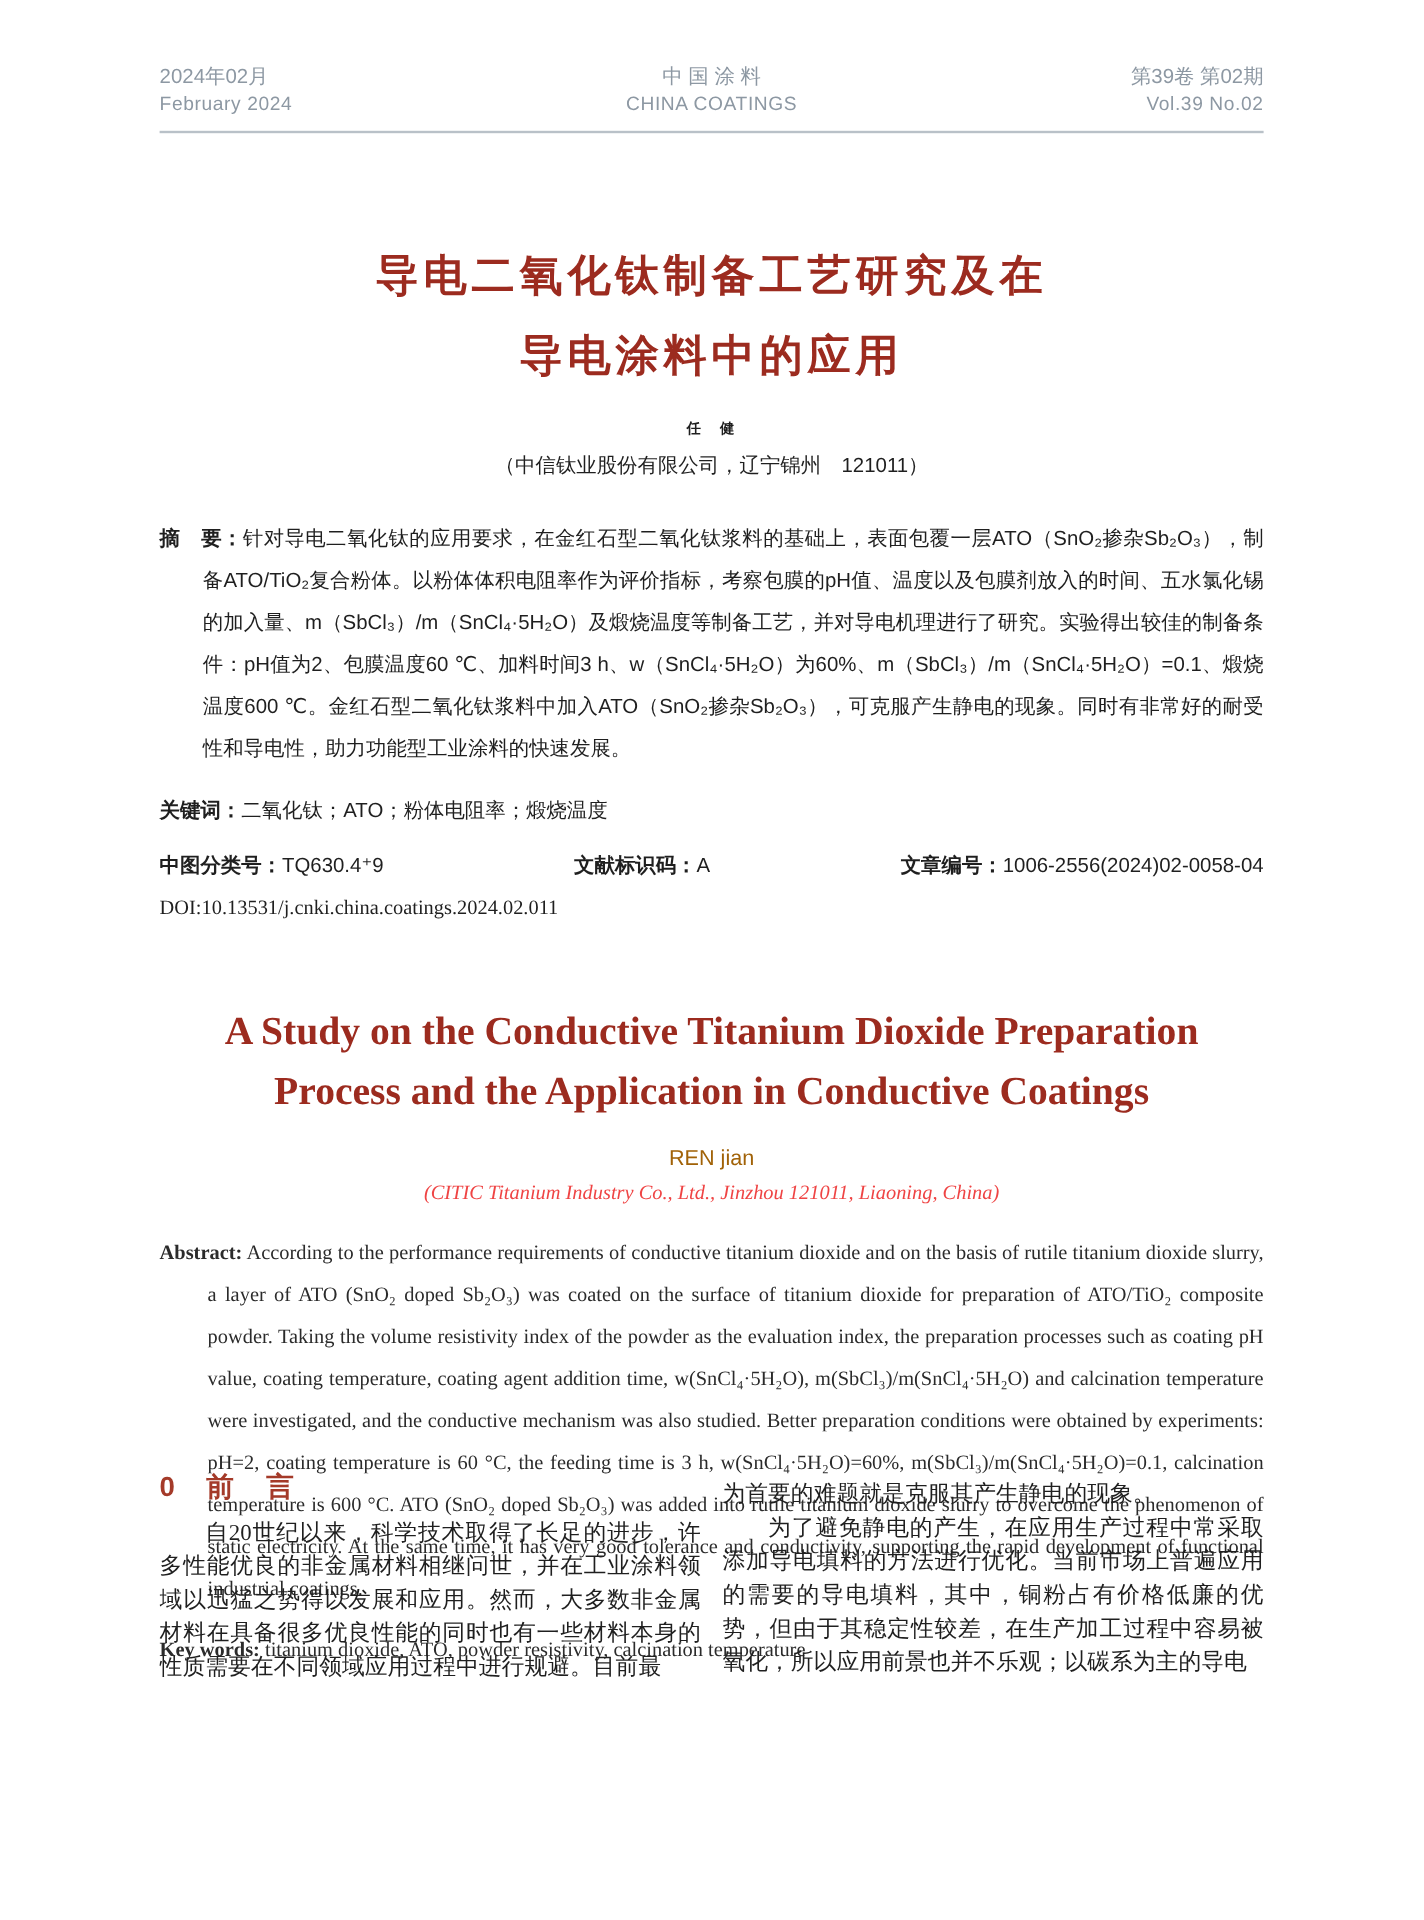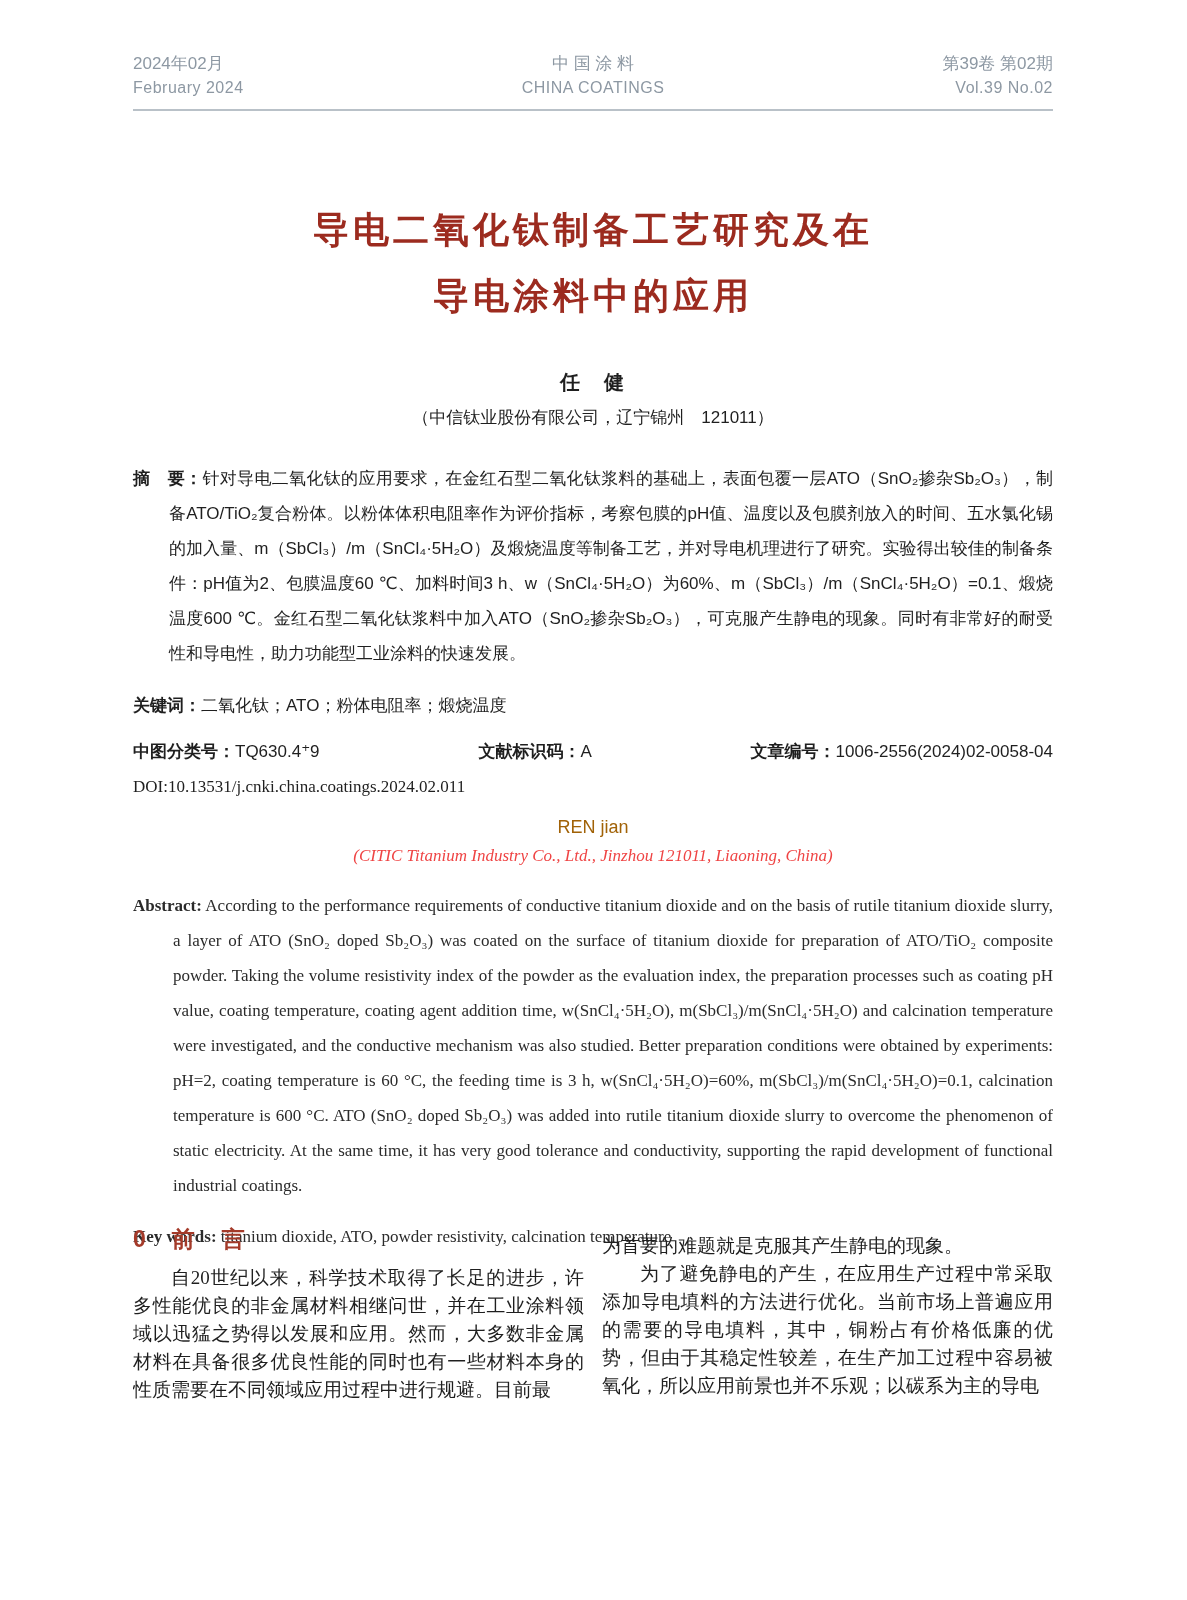--- a/index.html
+++ b/index.html
@@ -18,21 +18,21 @@
   .jheader .cell{white-space:nowrap;}
   .jheader .c-left{text-align:left;}
   .jheader .c-center{text-align:center;}
   .jheader .c-right{text-align:right;}
   .jheader .en{font-size:16px;letter-spacing:.5px;}
   .hrule{border:none;border-top:2px solid #b9c1c8;margin:9px 0 0 0;}
 
   
   .cn-title{margin-top:86px;text-align:center;color:var(--title-red,#9c2b1f);
     font-weight:bold;font-size:36px;line-height:66px;letter-spacing:4px;}
-  .cn-author{margin-top:40px;text-align:center;font-size:20px;font-weight:bold;letter-spacing:2px;}
+  .cn-author{margin-top:20px;text-align:center;font-size:12px;font-weight:bold;letter-spacing:2px;}
   .cn-affil{margin-top:10px;text-align:center;font-size:17px;}
 
   
   .abs-cn{margin-top:32px;font-size:17px;line-height:35px;text-align:justify;
     padding-left:36px;text-indent:-36px;}
   .abs-cn .lbl,.kw-cn .lbl,.clc-row .lbl{font-weight:bold;}
   .kw-cn{font-size:17px;line-height:35px;}
   .clc-row{display:flex;justify-content:space-between;margin-top:11px;font-size:17px;text-align:center;}
   .doi{margin-top:14px;font-family:"Liberation Serif","DejaVu Serif",serif;font-size:17px;}
 
@@ -116,20 +116,24 @@
     <p class="kw-cn"><span class="lbl">关键词：</span><span>二氧化钛；ATO；粉体电阻率；煅烧温度</span></p>
 
     <div class="clc-row">
       <div><span class="lbl">中图分类号：</span><span>TQ630.4⁺9</span></div>
       <div><span class="lbl">文献标识码：</span><span>A</span></div>
       <div><span class="lbl">文章编号：</span><span>1006-2556(2024)02-0058-04</span></div>
     </div>
 
     <div class="doi">DOI:10.13531/j.cnki.china.coatings.2024.02.011</div>
 
+    <div class="en-title">
+      <div>A Study on the Conductive Titanium Dioxide Preparation</div>
+      <div>Process and the Application in Conductive Coatings</div>
+    </div>
 
     <div class="en-author">REN jian</div>
     <div class="en-affil">(CITIC Titanium Industry Co., Ltd., Jinzhou 121011, Liaoning, China)</div>
 
     <p class="abs-en"><span class="lbl">Abstract:</span> <span>According to the performance requirements of conductive titanium dioxide and on the basis of rutile titanium dioxide slurry, a layer of ATO (SnO₂ doped Sb₂O₃) was coated on the surface of titanium dioxide for preparation of ATO/TiO₂ composite powder. Taking the volume resistivity index of the powder as the evaluation index, the preparation processes such as coating pH value, coating temperature, coating agent addition time, w(SnCl₄·5H₂O), m(SbCl₃)/m(SnCl₄·5H₂O) and calcination temperature were investigated, and the conductive mechanism was also studied. Better preparation conditions were obtained by experiments: pH=2, coating temperature is 60 °C, the feeding time is 3 h, w(SnCl₄·5H₂O)=60%, m(SbCl₃)/m(SnCl₄·5H₂O)=0.1, calcination temperature is 600 °C. ATO (SnO₂ doped Sb₂O₃) was added into rutile titanium dioxide slurry to overcome the phenomenon of static electricity. At the same time, it has very good tolerance and conductivity, supporting the rapid development of functional industrial coatings.</span></p>
 
     <p class="kw-en"><span class="lbl">Key words:</span> <span>titanium dioxide, ATO, powder resistivity, calcination temperature</span></p>
 
   </div>
 

